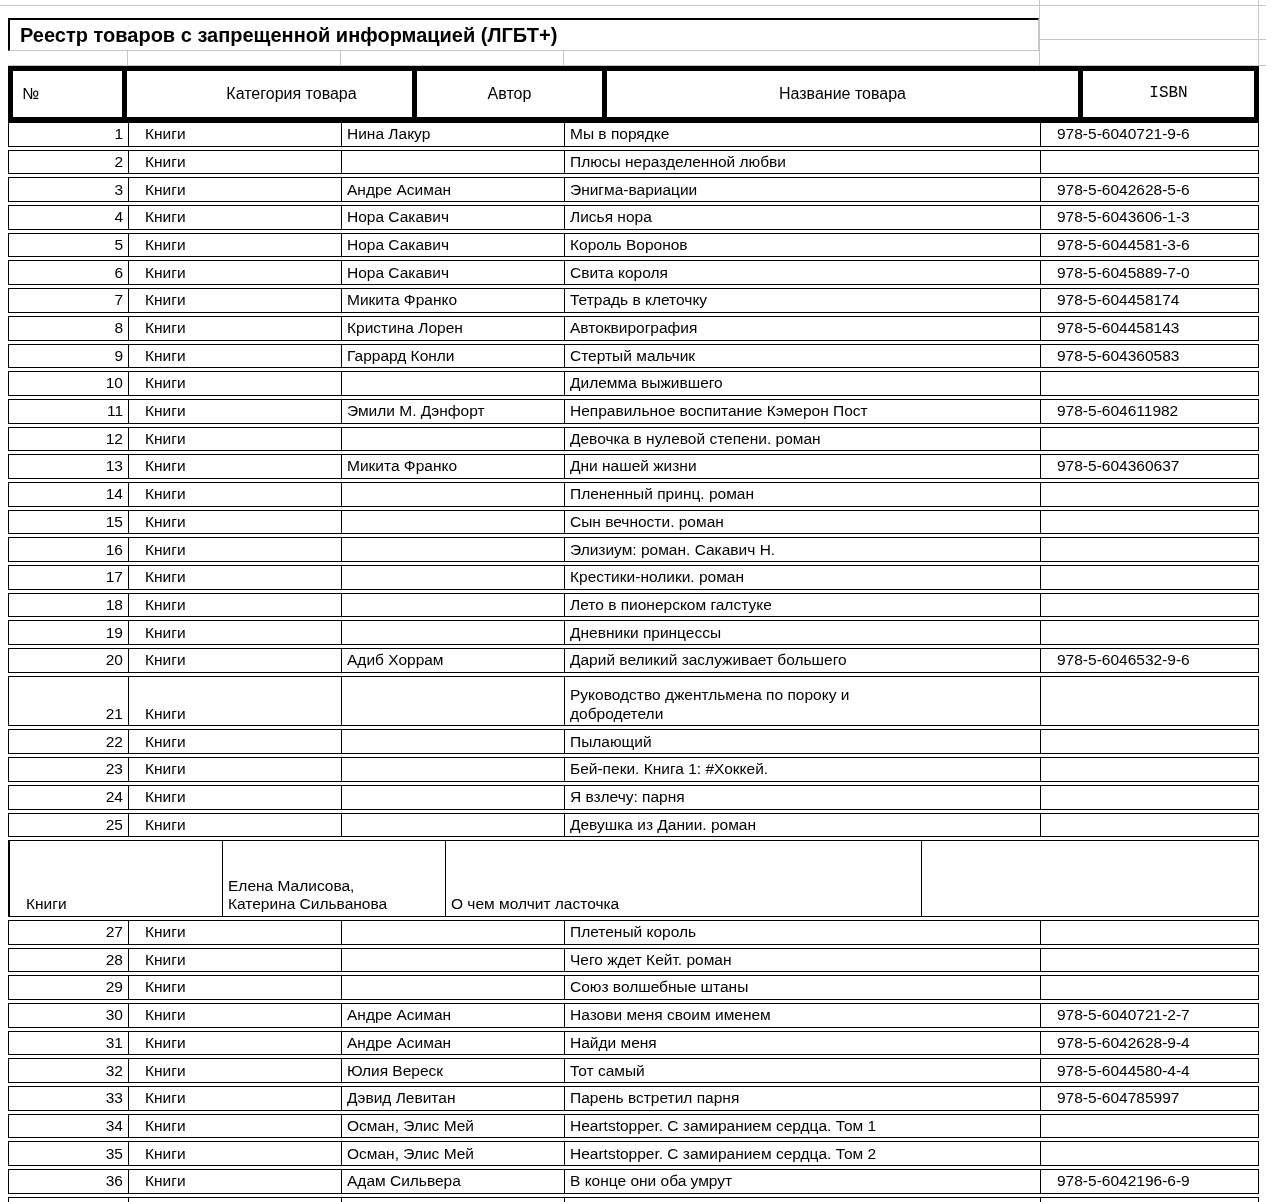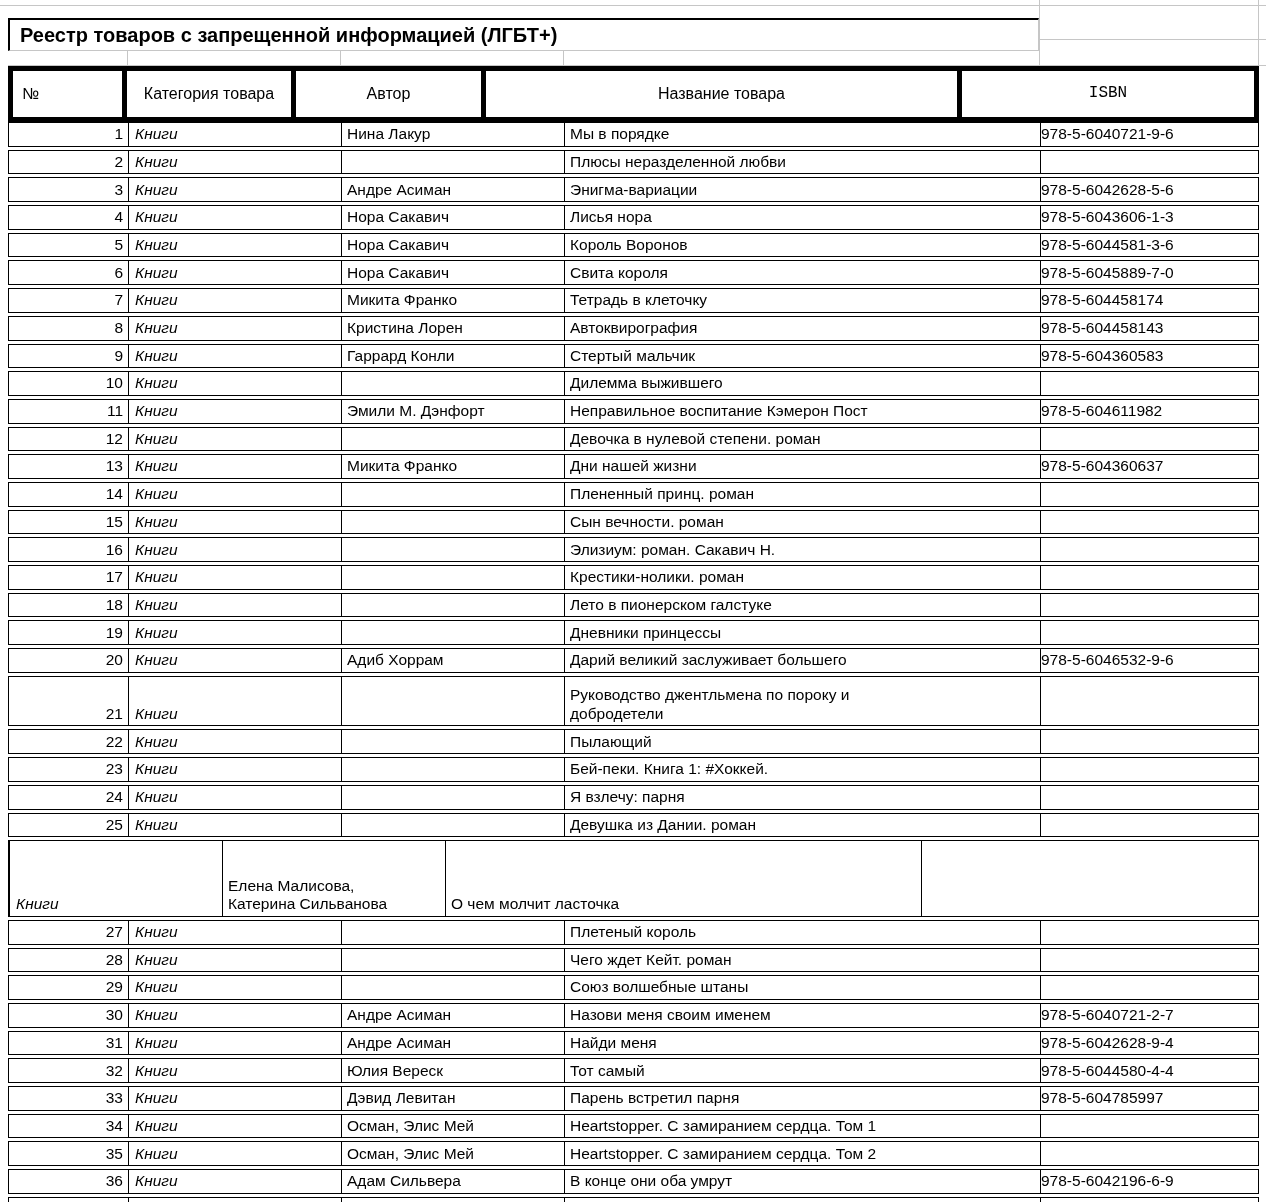--- a/index.html
+++ b/index.html
@@ -26,21 +26,21 @@
     box-sizing:border-box; border:5px solid #000; background:#fff;
     display:flex;
   }
   .hcell {
     box-sizing:border-box; border-right:5px solid #000;
     display:flex; align-items:center; justify-content:center;
     font-size:16px; overflow:hidden;
   }
   .hcell:last-child {border-right:none;}
   .h-num  {width:114px; justify-content:flex-start; padding-left:9px;}
-  .h-cat  {width:169px;}
+  .h-cat  {width:246px;margin-left:44px;}
   .h-auth {width:190px;}
   .h-title{width:476px;}
   .h-isbn {flex:1; align-items:flex-start; padding-top:13px;font-family:Liberation Mono, monospace;}
 
   
   #rows {
     position:absolute; left:8px; top:122px; width:1251px; height:1080px;
     overflow:hidden;
   }
   .row {
@@ -49,24 +49,24 @@
   }
   .row.h2 {height:50.7px;}
   .row.h3 {height:76.7px;}
   .cell {
     box-sizing:border-box; height:100%;
     display:flex; align-items:flex-end;
     font-size:15.5px; line-height:18.5px; padding-bottom:2px;
     overflow:hidden; white-space:pre-line;
   }
   .c-num  {width:119px; justify-content:flex-end; padding-right:5px; white-space:nowrap;}
-  .c-cat  {width:213px; border-left:1.3px solid #000; padding-left:6px;font-style:italic;}
+  .c-cat  {width:213px; border-left:1.3px solid #000; padding-left:16px;}
   .c-auth {width:223px; border-left:1.3px solid #000; padding-left:5px;}
   .c-title{width:476px; border-left:1.3px solid #000; padding-left:5px;}
-  .c-isbn {flex:1;     border-left:1.3px solid #000; padding-left:0; white-space:nowrap;}
+  .c-isbn {flex:1;     border-left:1.3px solid #000; padding-left:16px; white-space:nowrap;}
 </style>
 </head>
 <body>
 
 <div class="gridline" style="left:0;top:5px;width:1266px;height:1px;"></div>
 <div class="gridline" style="left:1039px;top:0;width:1px;height:66px;"></div>
 <div class="gridline" style="left:1258px;top:0;width:1px;height:66px;"></div>
 <div class="gridline" style="left:1039px;top:39px;width:227px;height:1px;"></div>
 <div class="gridline" style="left:8px;top:65px;width:1258px;height:1px;"></div>
 <div class="gridline" style="left:127px;top:39px;width:1px;height:27px;"></div>

